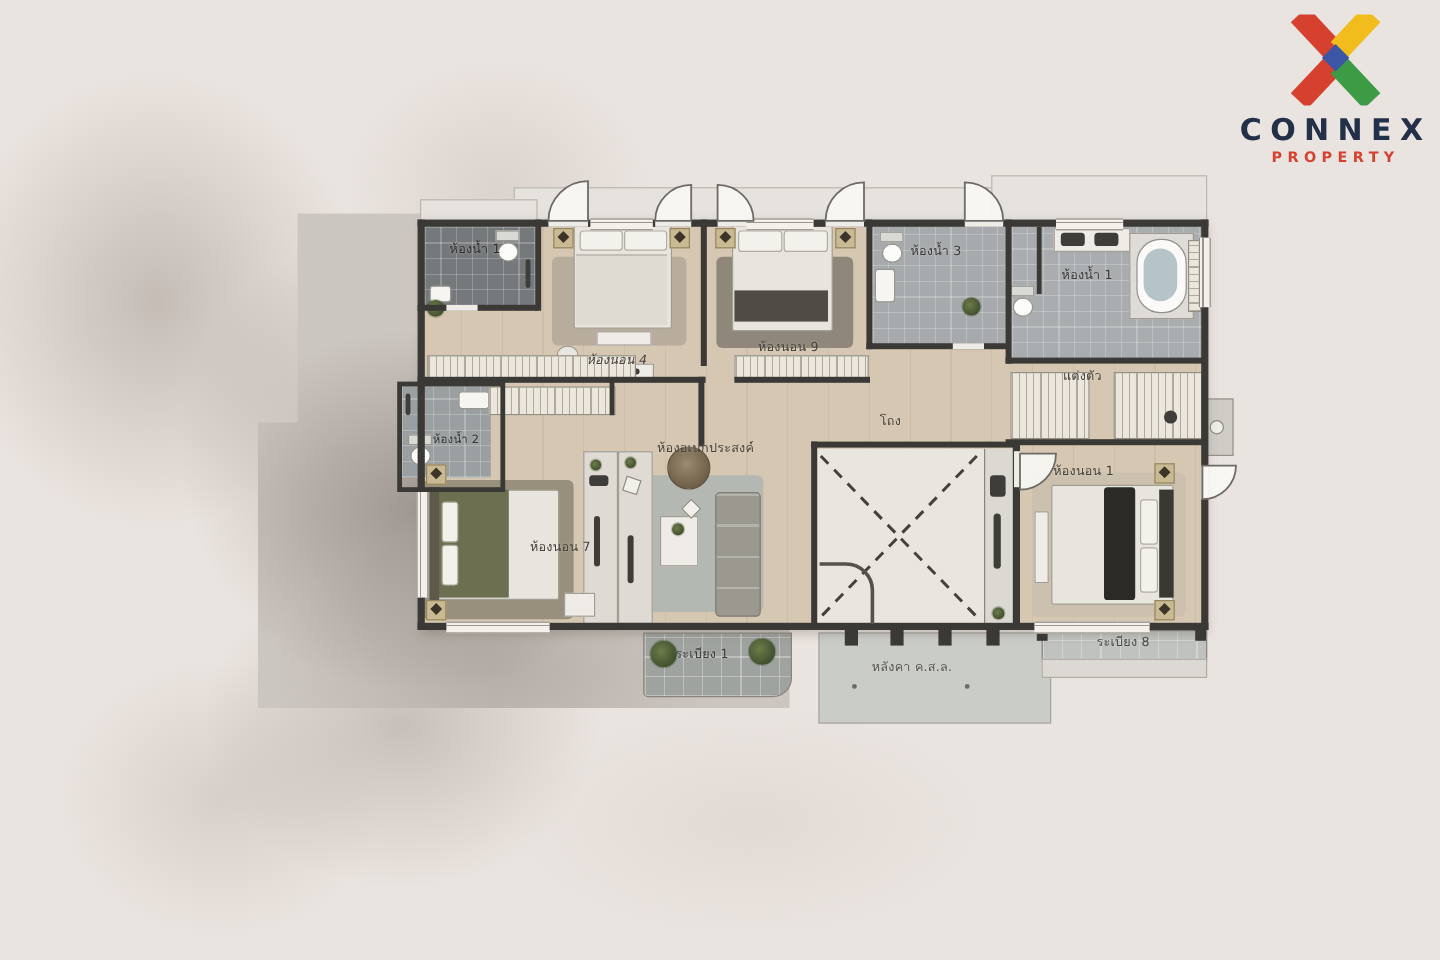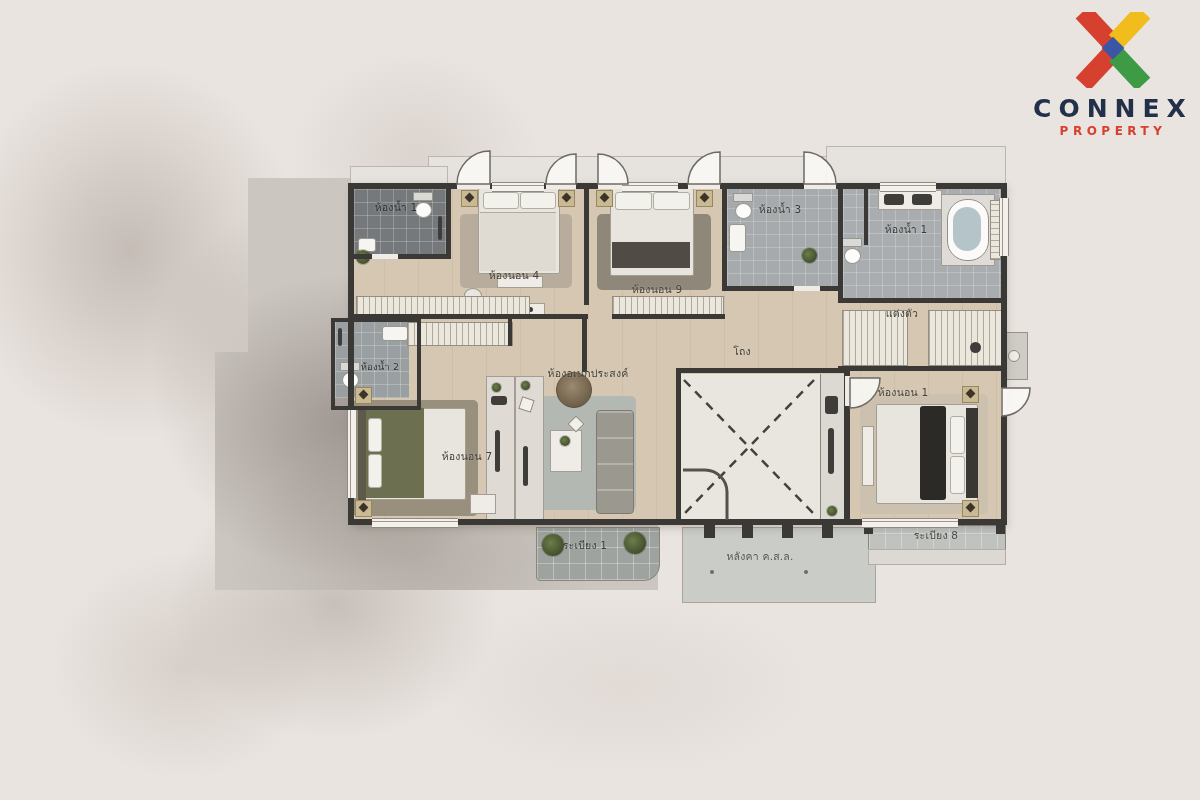--- a/index.html
+++ b/index.html
@@ -285,21 +285,21 @@
       <path d="M850,378 L880,378 A30,30 0 0 1 850,408 Z"></path>
     </g>
     <g stroke="#44413c" stroke-width="2.5" stroke-dasharray="9 7" fill="none">
       <line x1="684" y1="380" x2="814" y2="514"></line>
       <line x1="814" y1="380" x2="684" y2="514"></line>
     </g>
     <path d="M727,520 V492 A22,22 0 0 0 705,470 H683" stroke="#55524c" stroke-width="3" fill="none"></path>
   </svg>
 
   <div class="abs lbl" style="left:396px;top:207px;color:#2e2e2c;">ห้องน้ำ 1</div>
-  <div class="abs lbl" style="left:514px;top:275px;">ห้องนอน 4</div>
+  <div class="abs lbl" style="left:514px;top:300px;font-style:italic;">ห้องนอน 4</div>
   <div class="abs lbl" style="left:657px;top:289px;">ห้องนอน 9</div>
   <div class="abs lbl" style="left:780px;top:209px;color:#3a3a38;">ห้องน้ำ 3</div>
   <div class="abs lbl" style="left:906px;top:229px;color:#3a3a38;">ห้องน้ำ 1</div>
   <div class="abs lbl" style="left:902px;top:313px;">แต่งตัว</div>
   <div class="abs lbl" style="left:380px;top:366px;font-size:9.5px;color:#33332f;">ห้องน้ำ 2</div>
   <div class="abs lbl" style="left:467px;top:456px;">ห้องนอน 7</div>
   <div class="abs lbl" style="left:588px;top:373px;">ห้องอเนกประสงค์</div>
   <div class="abs lbl" style="left:742px;top:351px;">โถง</div>
   <div class="abs lbl" style="left:903px;top:392px;">ห้องนอน 1</div>
   <div class="abs lbl" style="left:585px;top:545px;color:#3c3c3a;">ระเบียง 1</div>

